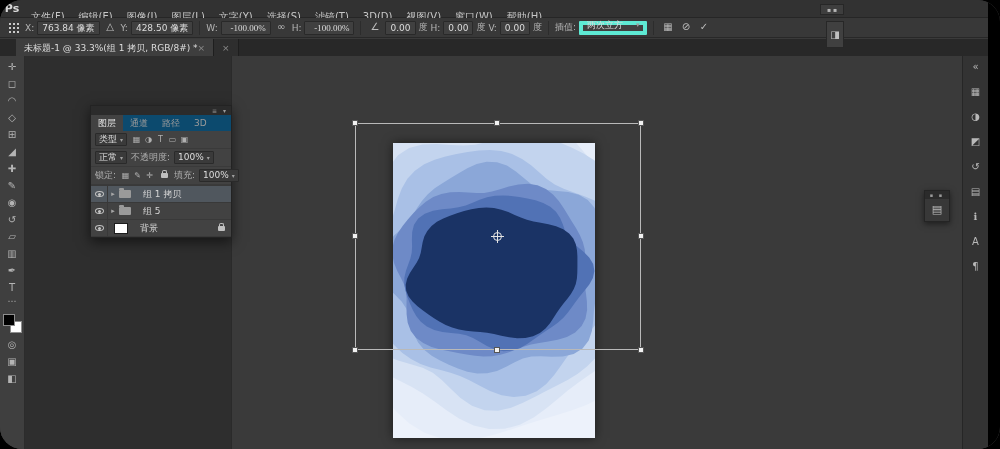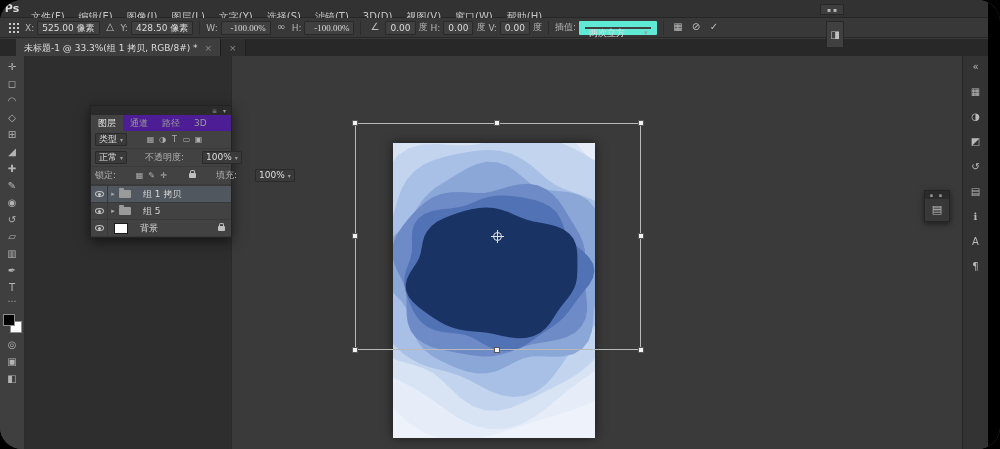--- a/index.html
+++ b/index.html
@@ -23,29 +23,29 @@
               display:flex;align-items:center;font-size:9px;color:#b9b9b9;gap:3px;padding-left:5px;white-space:nowrap;}
   .refgrid{width:11px;height:11px;margin:0 3px;
            background-image:radial-gradient(#c9c9c9 35%, rgba(0,0,0,0) 40%);background-size:4px 4px;}
   .f-label{color:#b5b5b5;}
   .f-box{background:#404040;border:1px solid #292929;border-radius:1px;color:#dcdcdc;height:14px;line-height:12px;
          padding:0 4px;min-width:30px;text-align:right;}
   .f-box.wide{min-width:58px;}
   .f-box.mid{min-width:50px;font-family:Liberation Serif, serif;}
   .obtn{width:15px;height:15px;line-height:14px;text-align:center;color:#bdbdbd;font-size:10px;}
   .osep{width:1px;height:14px;background:#2c2c2c;margin:0 3px;}
-  .o-select{background:#404040;border:6px solid #5eead4;border-radius:1px;color:#dcdcdc;height:14px;line-height:12px;
-            padding:0 4px;display:flex;align-items:flex-start;gap:19px;}
+  .o-select{background:#404040;border:4px solid #5eead4;border-radius:1px;color:#dcdcdc;height:14px;line-height:12px;
+            padding:0 4px;display:flex;align-items:flex-end;gap:13px;}
   .o-select .arrow{font-size:7px;color:#9f9f9f;}
 
   
   .tabbar{position:absolute;top:39px;left:0;right:0;height:17px;background:#282828;display:flex;align-items:flex-end;
           padding-left:16px;font-size:9px;}
   .tab{height:17px;line-height:16px;padding:0 8px;background:#2e2e2e;color:#989898;border-right:1px solid #1e1e1e;
-       display:flex;align-items:center;gap:7px;white-space:nowrap;}
+       display:flex;align-items:center;white-space:nowrap;}
   .tab.active{background:#3e3e3e;color:#dedede;}
   .tab-close{color:#8a8a8a;font-size:9px;}
 
   
   .main{position:absolute;top:56px;left:0;right:0;bottom:0;background:#3a3a3a;}
   .canvas-area{position:absolute;left:232px;top:0;bottom:0;width:730px;background:#3a3a3a;}
   .leftpane{position:absolute;left:25px;top:0;bottom:0;width:207px;background:#2e2e2e;border-right:1px solid #2a2a2a;}
 
   
   .toolbar{position:absolute;left:0;top:0;bottom:0;width:25px;background:#3f3f3f;border-right:1px solid #2c2c2c;
@@ -54,24 +54,24 @@
   .more{color:#a8a8a8;font-size:9px;height:10px;line-height:8px;}
   .swatches{position:relative;width:19px;height:19px;margin-top:5px;margin-bottom:2px;}
   .fg-swatch{position:absolute;left:0;top:0;width:12px;height:12px;border:1px solid #8e8e8e;z-index:2;}
   .bg-swatch{position:absolute;right:0;bottom:0;width:12px;height:12px;border:1px solid #8e8e8e;}
 
   
   .layers-panel{position:absolute;left:90px;top:49px;width:142px;background:#424242;border:1px solid #232323;
                 box-shadow:0 4px 12px rgba(0,0,0,.55);font-size:9px;color:#cfcfcf;z-index:10;}
   .p-titlebar{height:9px;background:#2b2b2b;position:relative;}
   .p-titlebar .p-tb-icons{position:absolute;right:3px;top:0;font-size:6px;line-height:9px;color:#9b9b9b;letter-spacing:2px;}
-  .p-tabs{display:flex;background:#4c1d95;height:16px;}
+  .p-tabs{display:flex;background:#0c4a6e;height:16px;}
   .p-tab{padding:0 7px;line-height:16px;color:#9a9a9a;white-space:nowrap;}
   .p-tab.active{background:#424242;color:#e4e4e4;}
-  .p-row{display:flex;align-items:center;height:18px;padding:0 4px;gap:18px;border-bottom:1px solid #3a3a3a;white-space:nowrap;}
+  .p-row{display:flex;align-items:center;height:18px;padding:0 4px;gap:4px;border-bottom:1px solid #3a3a3a;white-space:nowrap;}
   .p-select{background:#3a3a3a;border:1px solid #2a2a2a;border-radius:1px;height:13px;line-height:11px;padding:0 3px;
             display:flex;align-items:center;gap:3px;color:#dcdcdc;}
   .p-select .arrow{font-size:6px;color:#9f9f9f;}
   .p-icon{color:#b0b0b0;font-size:8px;width:11px;text-align:center;}
   .p-label{color:#b0b0b0;}
   .layer-list{border-top:1px solid #393939;}
   .layer-row{display:flex;align-items:center;height:17px;border-bottom:1px solid #393939;padding-right:4px;}
   .layer-row.selected{background:#50575e;}
   .eye-col{width:17px;height:17px;border-right:1px solid #393939;display:flex;align-items:center;justify-content:center;flex:none;}
   .eye{width:9px;height:6px;border:1px solid #c4c4c4;border-radius:50%;position:relative;}
@@ -129,21 +129,21 @@
         <div class="menu-item">窗口(W)</div>
         <div class="menu-item">帮助(H)</div>
       </div>
   </div>
   <span class="tr-dots">▪ ▪</span>
   <span class="tr-box">◨</span>
 
   <div class="optionsbar">
     <span class="refgrid"></span>
     <span class="f-label">X:</span>
-    <span class="f-box wide">525.00 像素</span>
+    <span class="f-box wide">763.84 像素</span>
     <span class="obtn">△</span>
     <span class="f-label">Y:</span>
     <span class="f-box wide">428.50 像素</span>
     <span class="osep"></span>
     <span class="f-label">W:</span>
     <span class="f-box mid">-100.00%</span>
     <span class="obtn">∞</span>
     <span class="f-label">H:</span>
     <span class="f-box mid">-100.00%</span>
     <span class="osep"></span>

